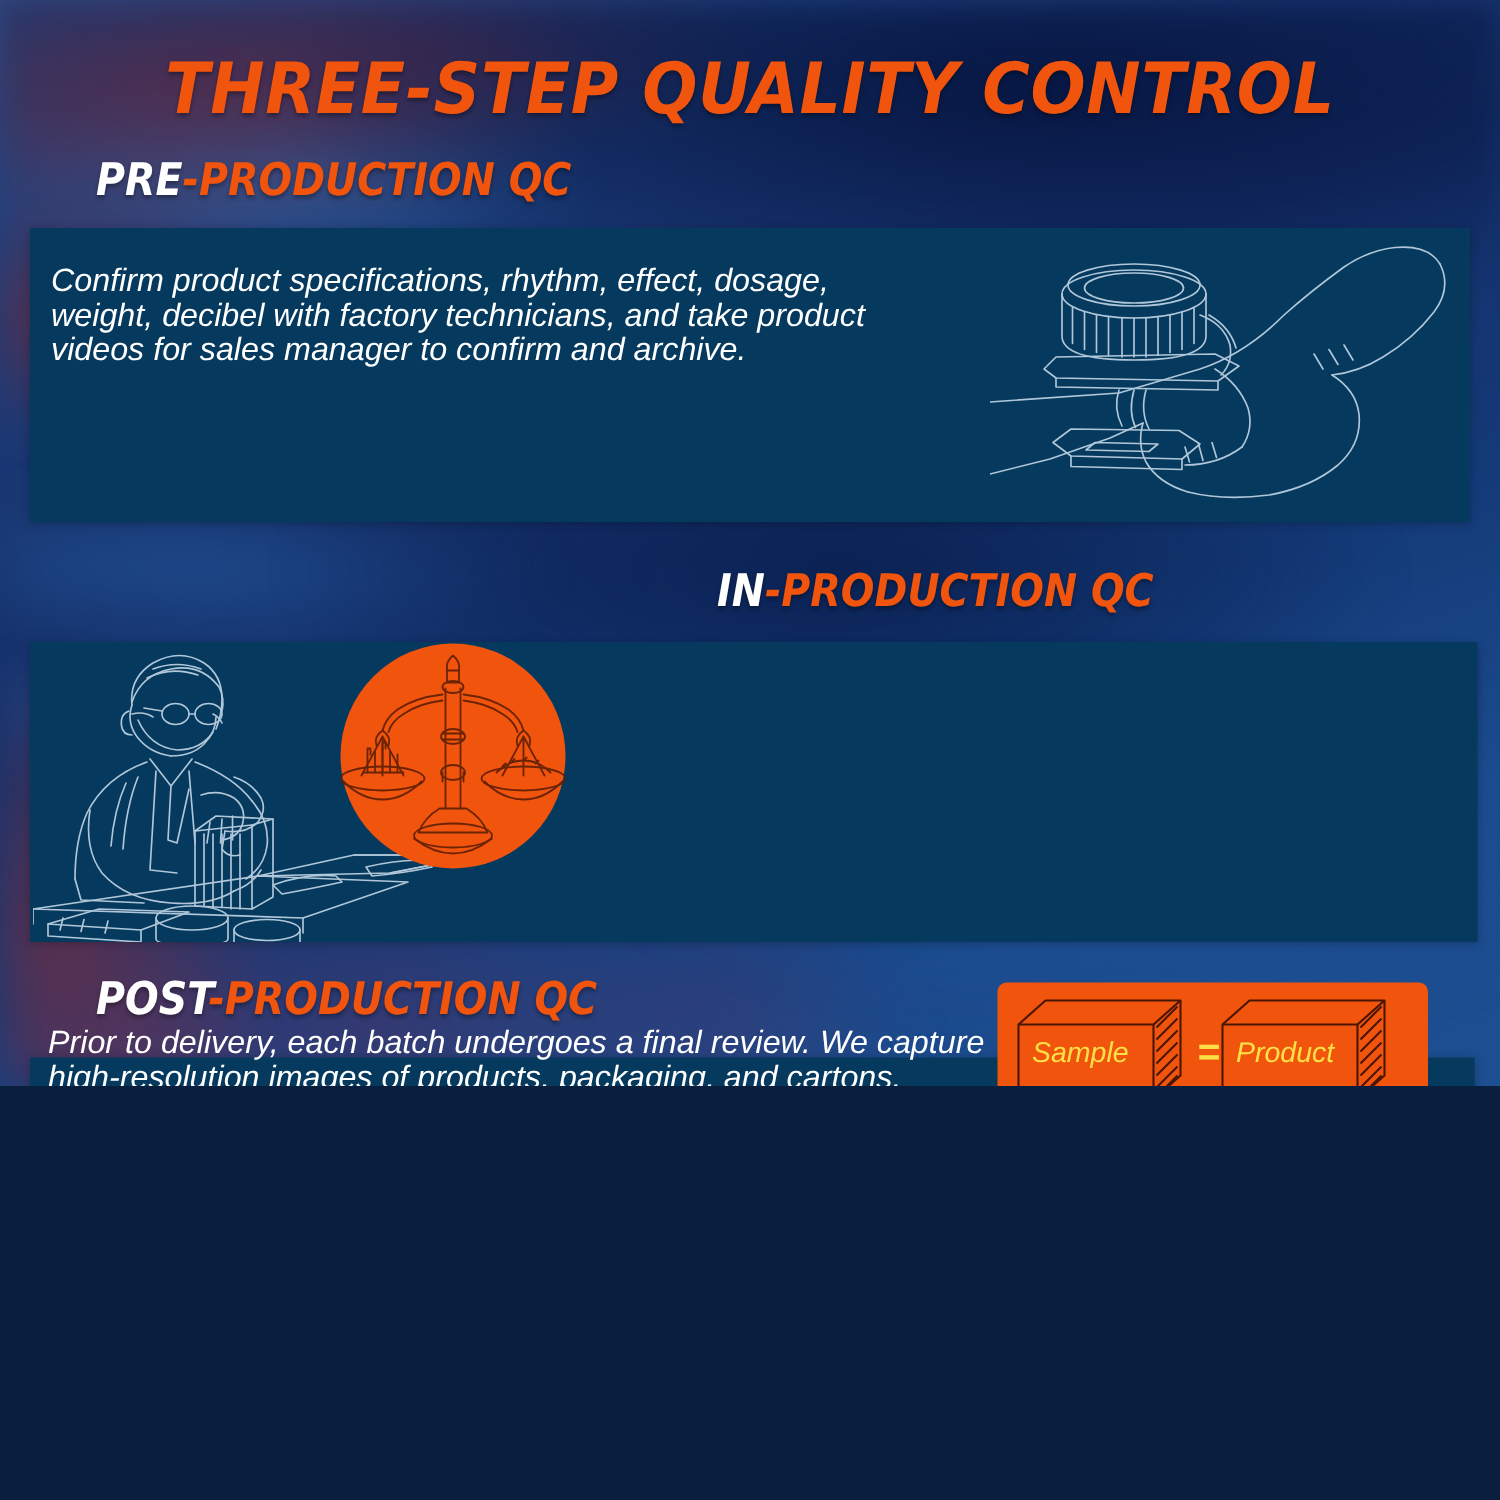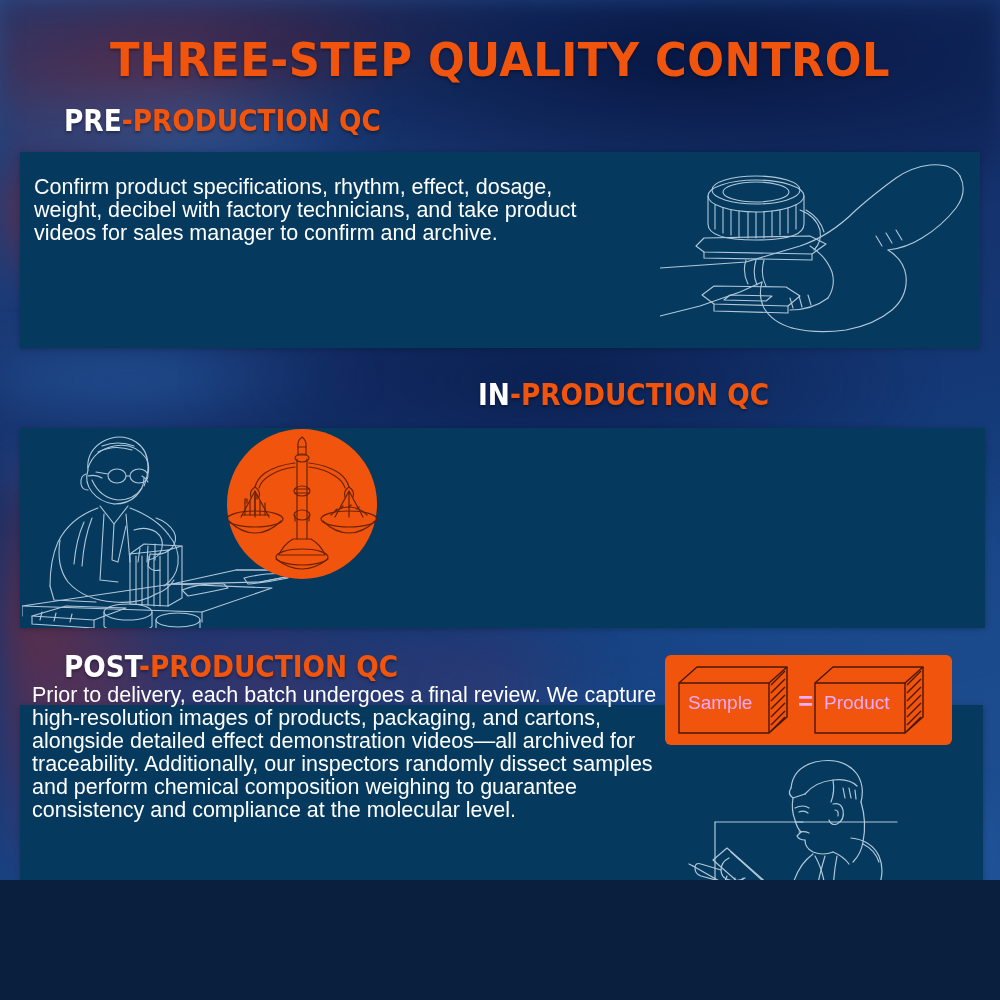--- a/index.html
+++ b/index.html
@@ -3,24 +3,25 @@
 <meta charset="utf-8">
 <style>
   html, body {
     margin: 0;
     padding: 0;
     background: #0a1f3d;
   }
   #page {
     position: relative;
     width: 1000px;
-    height: 880px;
+    height: 724px;
     overflow: hidden;
     font-family: "Liberation Sans", sans-serif;
     background: #123a6e;
+    font-style: italic;
   }
 
   
   .bg-layer {
     position: absolute;
     inset: 0;
     pointer-events: none;
   }
   .bg-base {
     background:
@@ -131,21 +132,21 @@
     position: absolute;
     left: 665px;
     top: 655px;
     width: 287px;
     height: 90px;
     background: #f1540c;
     border-radius: 6px;
   }
   .box-label {
     position: absolute;
-    color: #f0abfc;
+    color: #fde047;
     font-size: 19px;
     font-family: "Liberation Sans", sans-serif;
     white-space: nowrap;
   }
   #label-sample { left: 688px; top: 692px; }
   #label-equals {
     left: 798px; top: 686px;
     font-size: 26px; font-weight: 700;
   }
   #label-product { left: 824px; top: 692px; text-align: right; }

